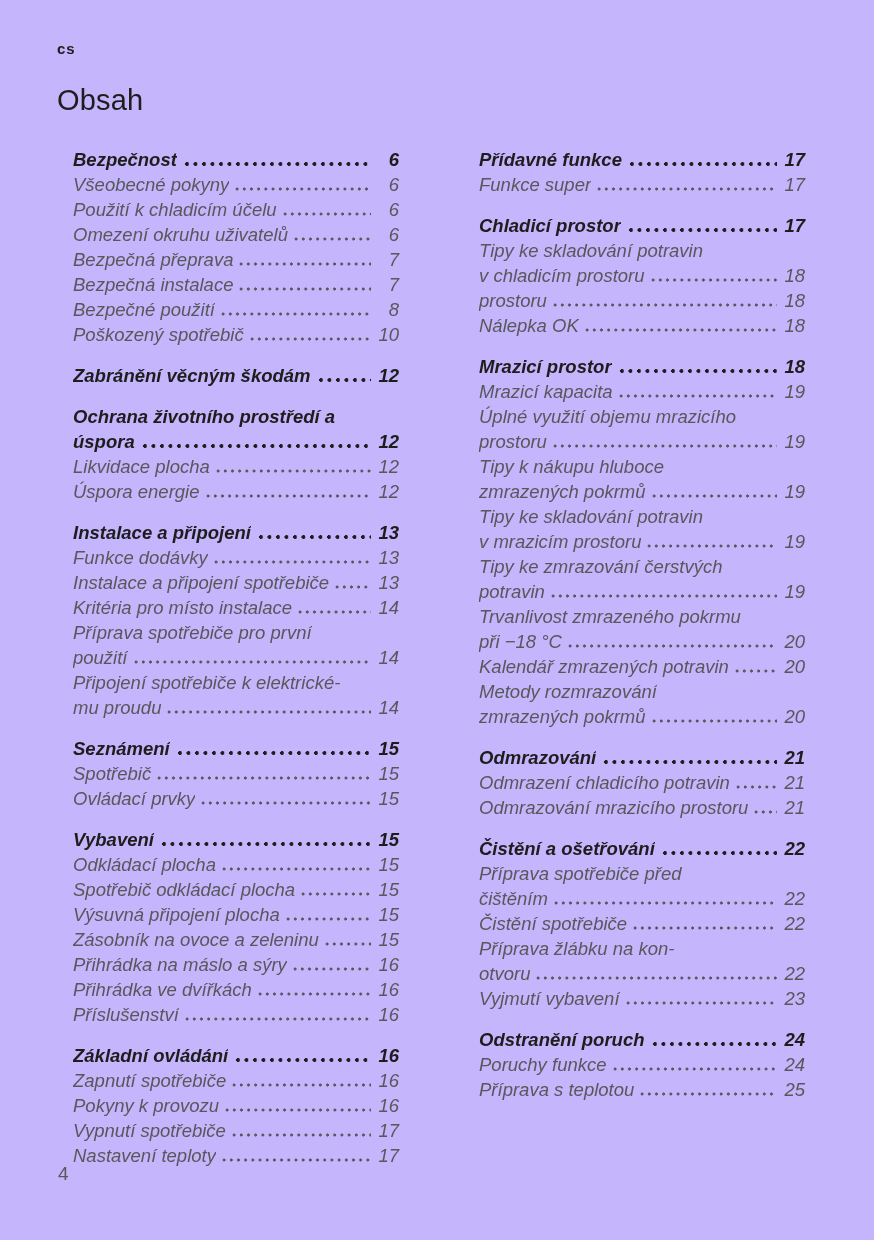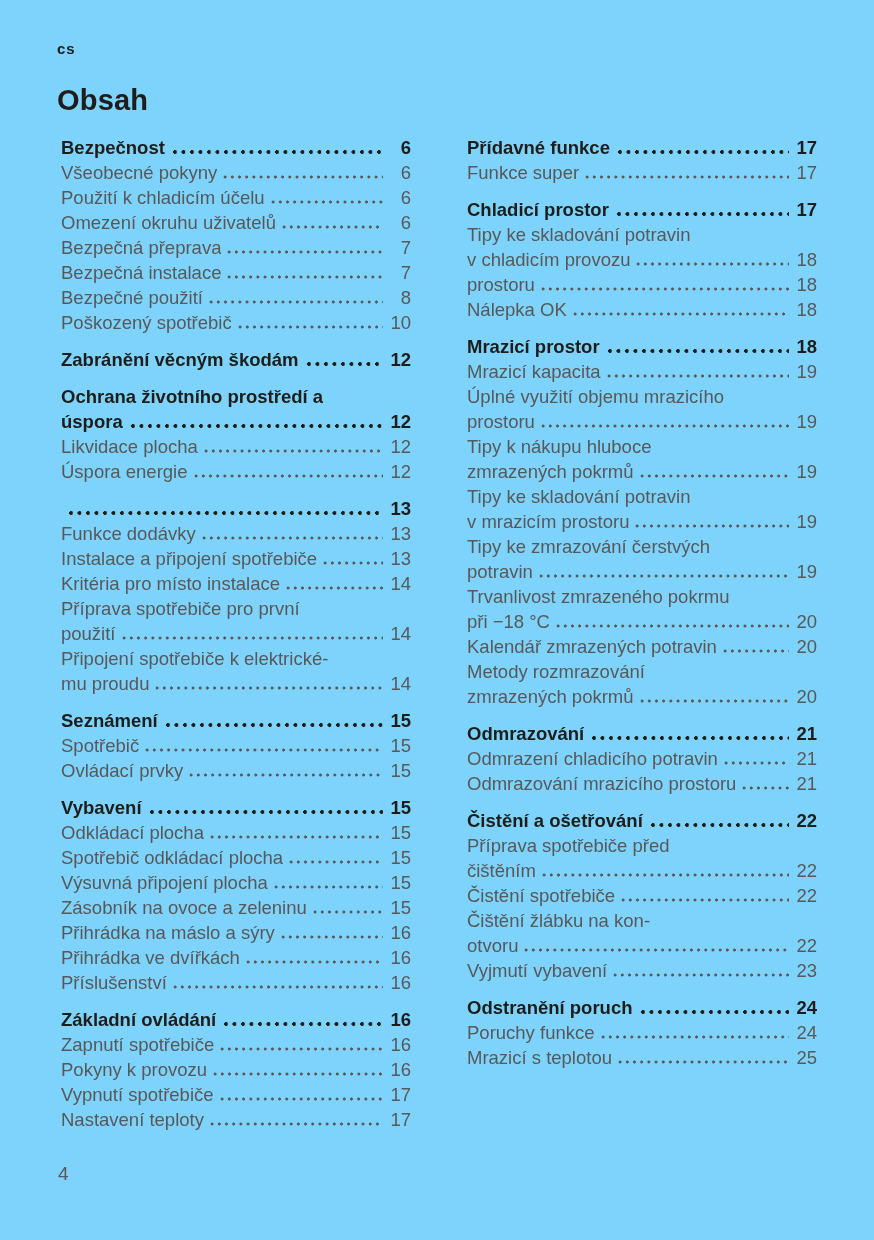--- a/index.html
+++ b/index.html
@@ -10,54 +10,54 @@
   body {
     width: 874px;
     height: 1240px;
     overflow: hidden;
     font-family: "Liberation Sans", sans-serif;
   }
   .page {
     position: relative;
     width: 874px;
     height: 1240px;
-    background: #7dd3fc;
+    background: #c4b5fd;
   }
   .lang-code {
     position: absolute;
     left: 57px;
     top: 40px;
     font-size: 15px;
     font-weight: bold;
     letter-spacing: 1px;
     color: #1d1d1b;
   }
   .doc-title {
     position: absolute;
     left: 57px;
     top: 84px;
     margin: 0;
     font-size: 29px;
-    font-weight: bold;
+    font-weight: normal;
     color: #1d1d1b;
     letter-spacing: 0.2px;
   }
   .columns {
     position: absolute;
     left: 57px;
     top: 131px;
     width: 764px;
     display: flex;
     gap: 48px;
   }
   .col {
     width: 358px;
     flex: 0 0 358px;
   }
-  .section { margin: 4px; }
+  .section { margin: 16px; font-style: italic; }
   .section:not(:first-child) { margin-top: 12px; }
   .entry-line {
     display: flex;
     align-items: baseline;
     line-height: 25px;
     font-size: 18.5px;
     color: #58585a;
     white-space: nowrap;
   }
   .entry-line .txt { flex: 0 1 auto; overflow: hidden; }
@@ -191,20 +191,21 @@
             <div class="entry-line">
               <span class="txt">Úspora energie</span>
               <span class="leader"></span>
               <span class="page-num">12</span>
             </div>
           </div>
         </div>
         <div class="section">
           <div class="entry bold">
             <div class="entry-line">
+              <span class="txt">Instalace a připojení</span>
               <span class="leader"></span>
               <span class="page-num">13</span>
             </div>
           </div>
           <div class="entry">
             <div class="entry-line">
               <span class="txt">Funkce dodávky</span>
               <span class="leader"></span>
               <span class="page-num">13</span>
             </div>
@@ -386,21 +387,21 @@
               <span class="txt">Chladicí prostor</span>
               <span class="leader"></span>
               <span class="page-num">17</span>
             </div>
           </div>
           <div class="entry">
             <div class="entry-line">
               <span class="txt">Tipy ke skladování potravin</span>
             </div>
             <div class="entry-line">
-              <span class="txt">v chladicím provozu</span>
+              <span class="txt">v chladicím prostoru</span>
               <span class="leader"></span>
               <span class="page-num">18</span>
             </div>
           </div>
           <div class="entry">
             <div class="entry-line">
               <span class="txt">prostoru</span>
               <span class="leader"></span>
               <span class="page-num">18</span>
             </div>
@@ -539,21 +540,21 @@
           </div>
           <div class="entry">
             <div class="entry-line">
               <span class="txt">Čistění spotřebiče</span>
               <span class="leader"></span>
               <span class="page-num">22</span>
             </div>
           </div>
           <div class="entry">
             <div class="entry-line">
-              <span class="txt">Čištění žlábku na kon-</span>
+              <span class="txt">Příprava žlábku na kon-</span>
             </div>
             <div class="entry-line">
               <span class="txt">otvoru</span>
               <span class="leader"></span>
               <span class="page-num">22</span>
             </div>
           </div>
           <div class="entry">
             <div class="entry-line">
               <span class="txt">Vyjmutí vybavení</span>
@@ -572,21 +573,21 @@
           </div>
           <div class="entry">
             <div class="entry-line">
               <span class="txt">Poruchy funkce</span>
               <span class="leader"></span>
               <span class="page-num">24</span>
             </div>
           </div>
           <div class="entry">
             <div class="entry-line">
-              <span class="txt">Mrazicí s teplotou</span>
+              <span class="txt">Příprava s teplotou</span>
               <span class="leader"></span>
               <span class="page-num">25</span>
             </div>
           </div>
         </div>
       </div>
   </div>
   <div class="footer-page">4</div>
 </div>
 

